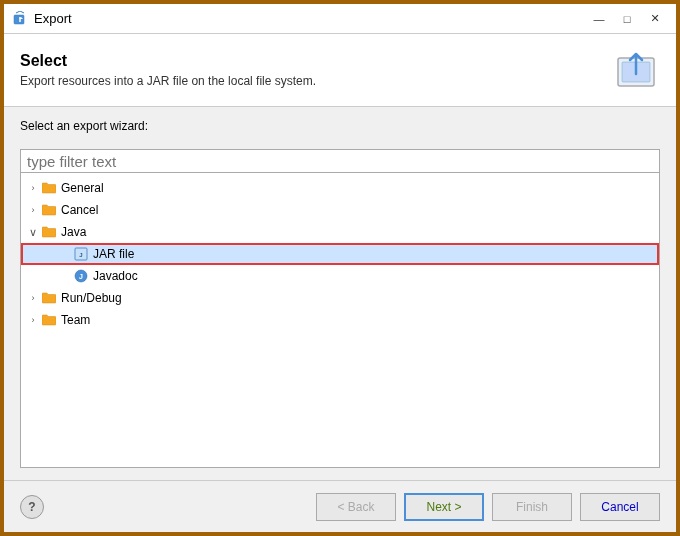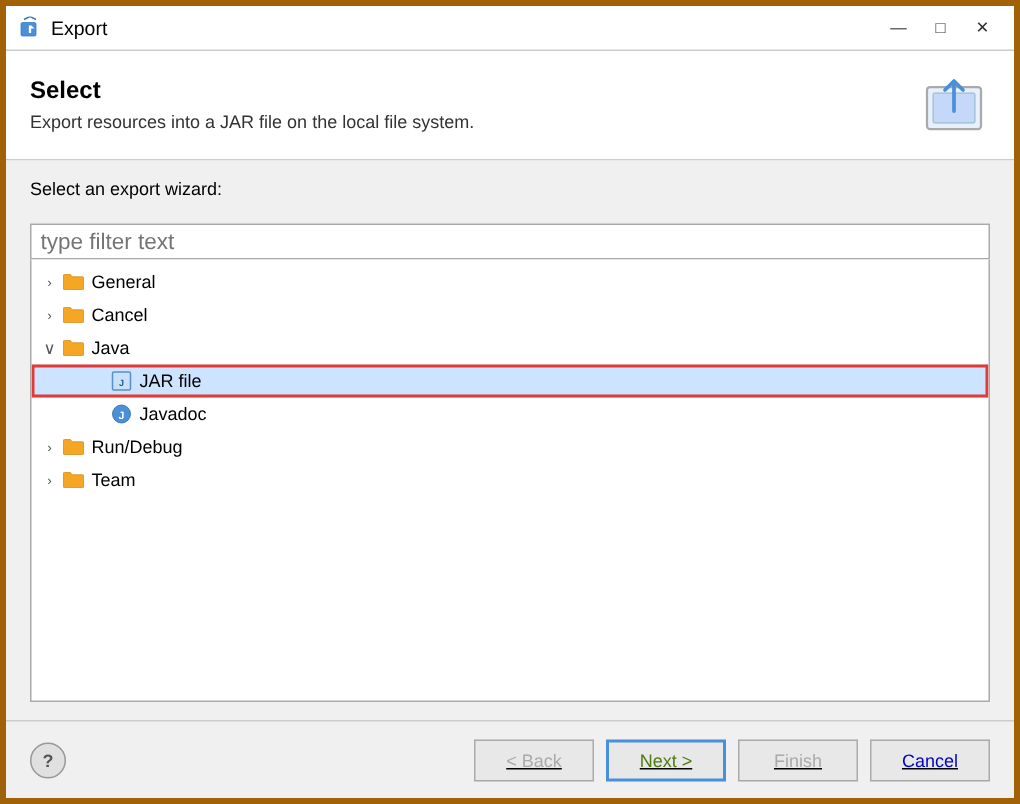--- a/index.html
+++ b/index.html
@@ -215,21 +215,20 @@
     }
 
     .footer-left {
       display: flex;
       align-items: center;
     }
 
     .footer-buttons {
       display: flex;
       gap: 8px;
-      text-decoration: underline;
     }
 
     .btn {
       height: 28px;
       min-width: 80px;
       padding: 0 16px;
       border: 1px solid #aaa;
       background: #e8e8e8;
       cursor: pointer;
       font-size: 12px;

